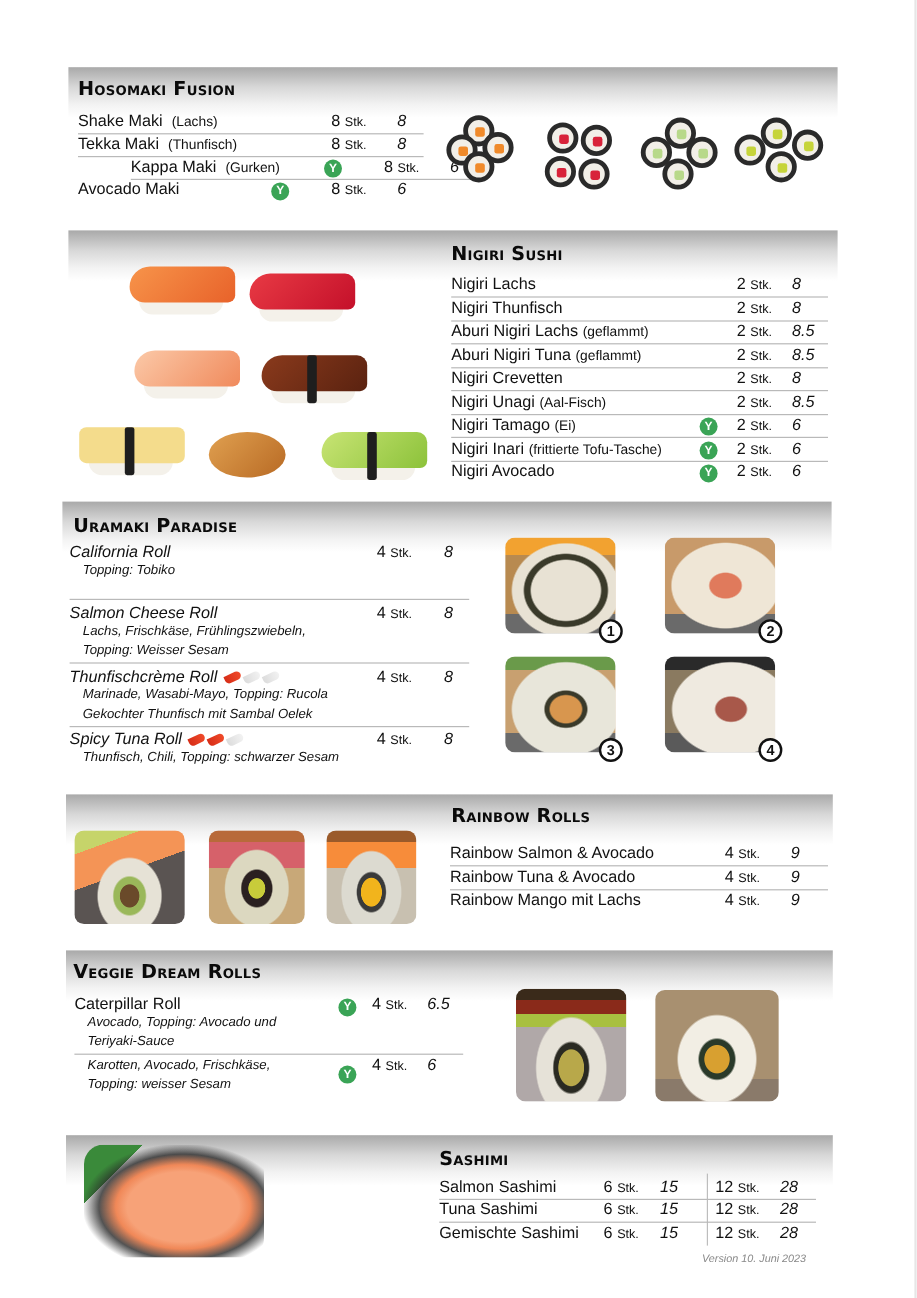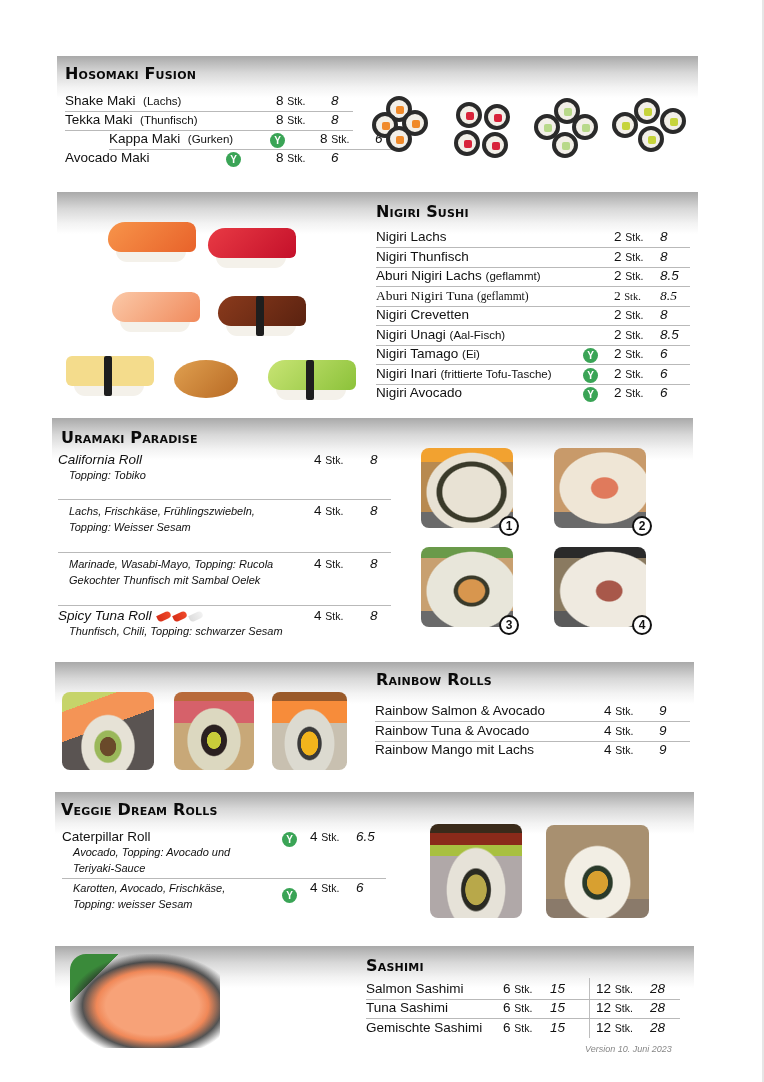--- a/index.html
+++ b/index.html
@@ -117,21 +117,21 @@
     <div class="row div" style="left:376px;top:248px;width:314px;">
       <span class="name">Nigiri Thunfisch</span>
       <span class="qty" style="left:238px;"><span>2</span> <span class="stk">Stk.</span></span>
       <span class="price" style="left:284px;">8</span>
     </div>
     <div class="row div" style="left:376px;top:267px;width:314px;">
       <span class="name"><span>Aburi Nigiri Lachs</span> <span class="note">(geflammt)</span></span>
       <span class="qty" style="left:238px;"><span>2</span> <span class="stk">Stk.</span></span>
       <span class="price" style="left:284px;">8.5</span>
     </div>
-    <div class="row div" style="left:376px;top:287px;width:314px;font-family:Liberation Serif, serif;">
+    <div class="row div" style="left:376px;top:287px;width:314px;">
       <span class="name"><span>Aburi Nigiri Tuna</span> <span class="note">(geflammt)</span></span>
       <span class="qty" style="left:238px;"><span>2</span> <span class="stk">Stk.</span></span>
       <span class="price" style="left:284px;">8.5</span>
     </div>
     <div class="row div" style="left:376px;top:306px;width:314px;">
       <span class="name">Nigiri Crevetten</span>
       <span class="qty" style="left:238px;"><span>2</span> <span class="stk">Stk.</span></span>
       <span class="price" style="left:284px;">8</span>
     </div>
     <div class="row div" style="left:376px;top:326px;width:314px;">
@@ -195,26 +195,29 @@
   <div class="band" style="left:52px;top:418px;width:641px;"></div>
   <div class="sec-title" style="left:61px;top:428px;">Uramaki Paradise</div>
 
   <div class="u-item div" style="left:58px;top:452px;width:333px;height:48px;">
     <div class="nm">California Roll</div>
     <div class="desc">Topping: Tobiko</div>
     <span class="qty" style="left:256px;top:0;"><span>4</span> <span class="stk">Stk.</span></span>
     <span class="price" style="left:312px;top:0;">8</span>
   </div>
   <div class="u-item div" style="left:58px;top:503px;width:333px;height:50px;">
+    <div class="nm">Salmon Cheese Roll</div>
     <div class="desc">Lachs, Frischkäse, Frühlingszwiebeln,</div>
     <div class="desc">Topping: Weisser Sesam</div>
     <span class="qty" style="left:256px;top:0;"><span>4</span> <span class="stk">Stk.</span></span>
     <span class="price" style="left:312px;top:0;">8</span>
   </div>
   <div class="u-item div" style="left:58px;top:556px;width:333px;height:50px;">
+    <div class="nm"><span>Thunfischcrème Roll</span>
+      <span class="chili hot"></span><span class="chili mild"></span><span class="chili mild"></span></div>
     <div class="desc">Marinade, Wasabi-Mayo, Topping: Rucola</div>
     <div class="desc">Gekochter Thunfisch mit Sambal Oelek</div>
     <span class="qty" style="left:256px;top:0;"><span>4</span> <span class="stk">Stk.</span></span>
     <span class="price" style="left:312px;top:0;">8</span>
   </div>
   <div class="u-item" style="left:58px;top:608px;width:333px;height:34px;">
     <div class="nm"><span>Spicy Tuna Roll</span>
       <span class="chili hot"></span><span class="chili hot"></span><span class="chili mild"></span></div>
     <div class="desc">Thunfisch, Chili, Topping: schwarzer Sesam</div>
     <span class="qty" style="left:256px;top:0;"><span>4</span> <span class="stk">Stk.</span></span>

